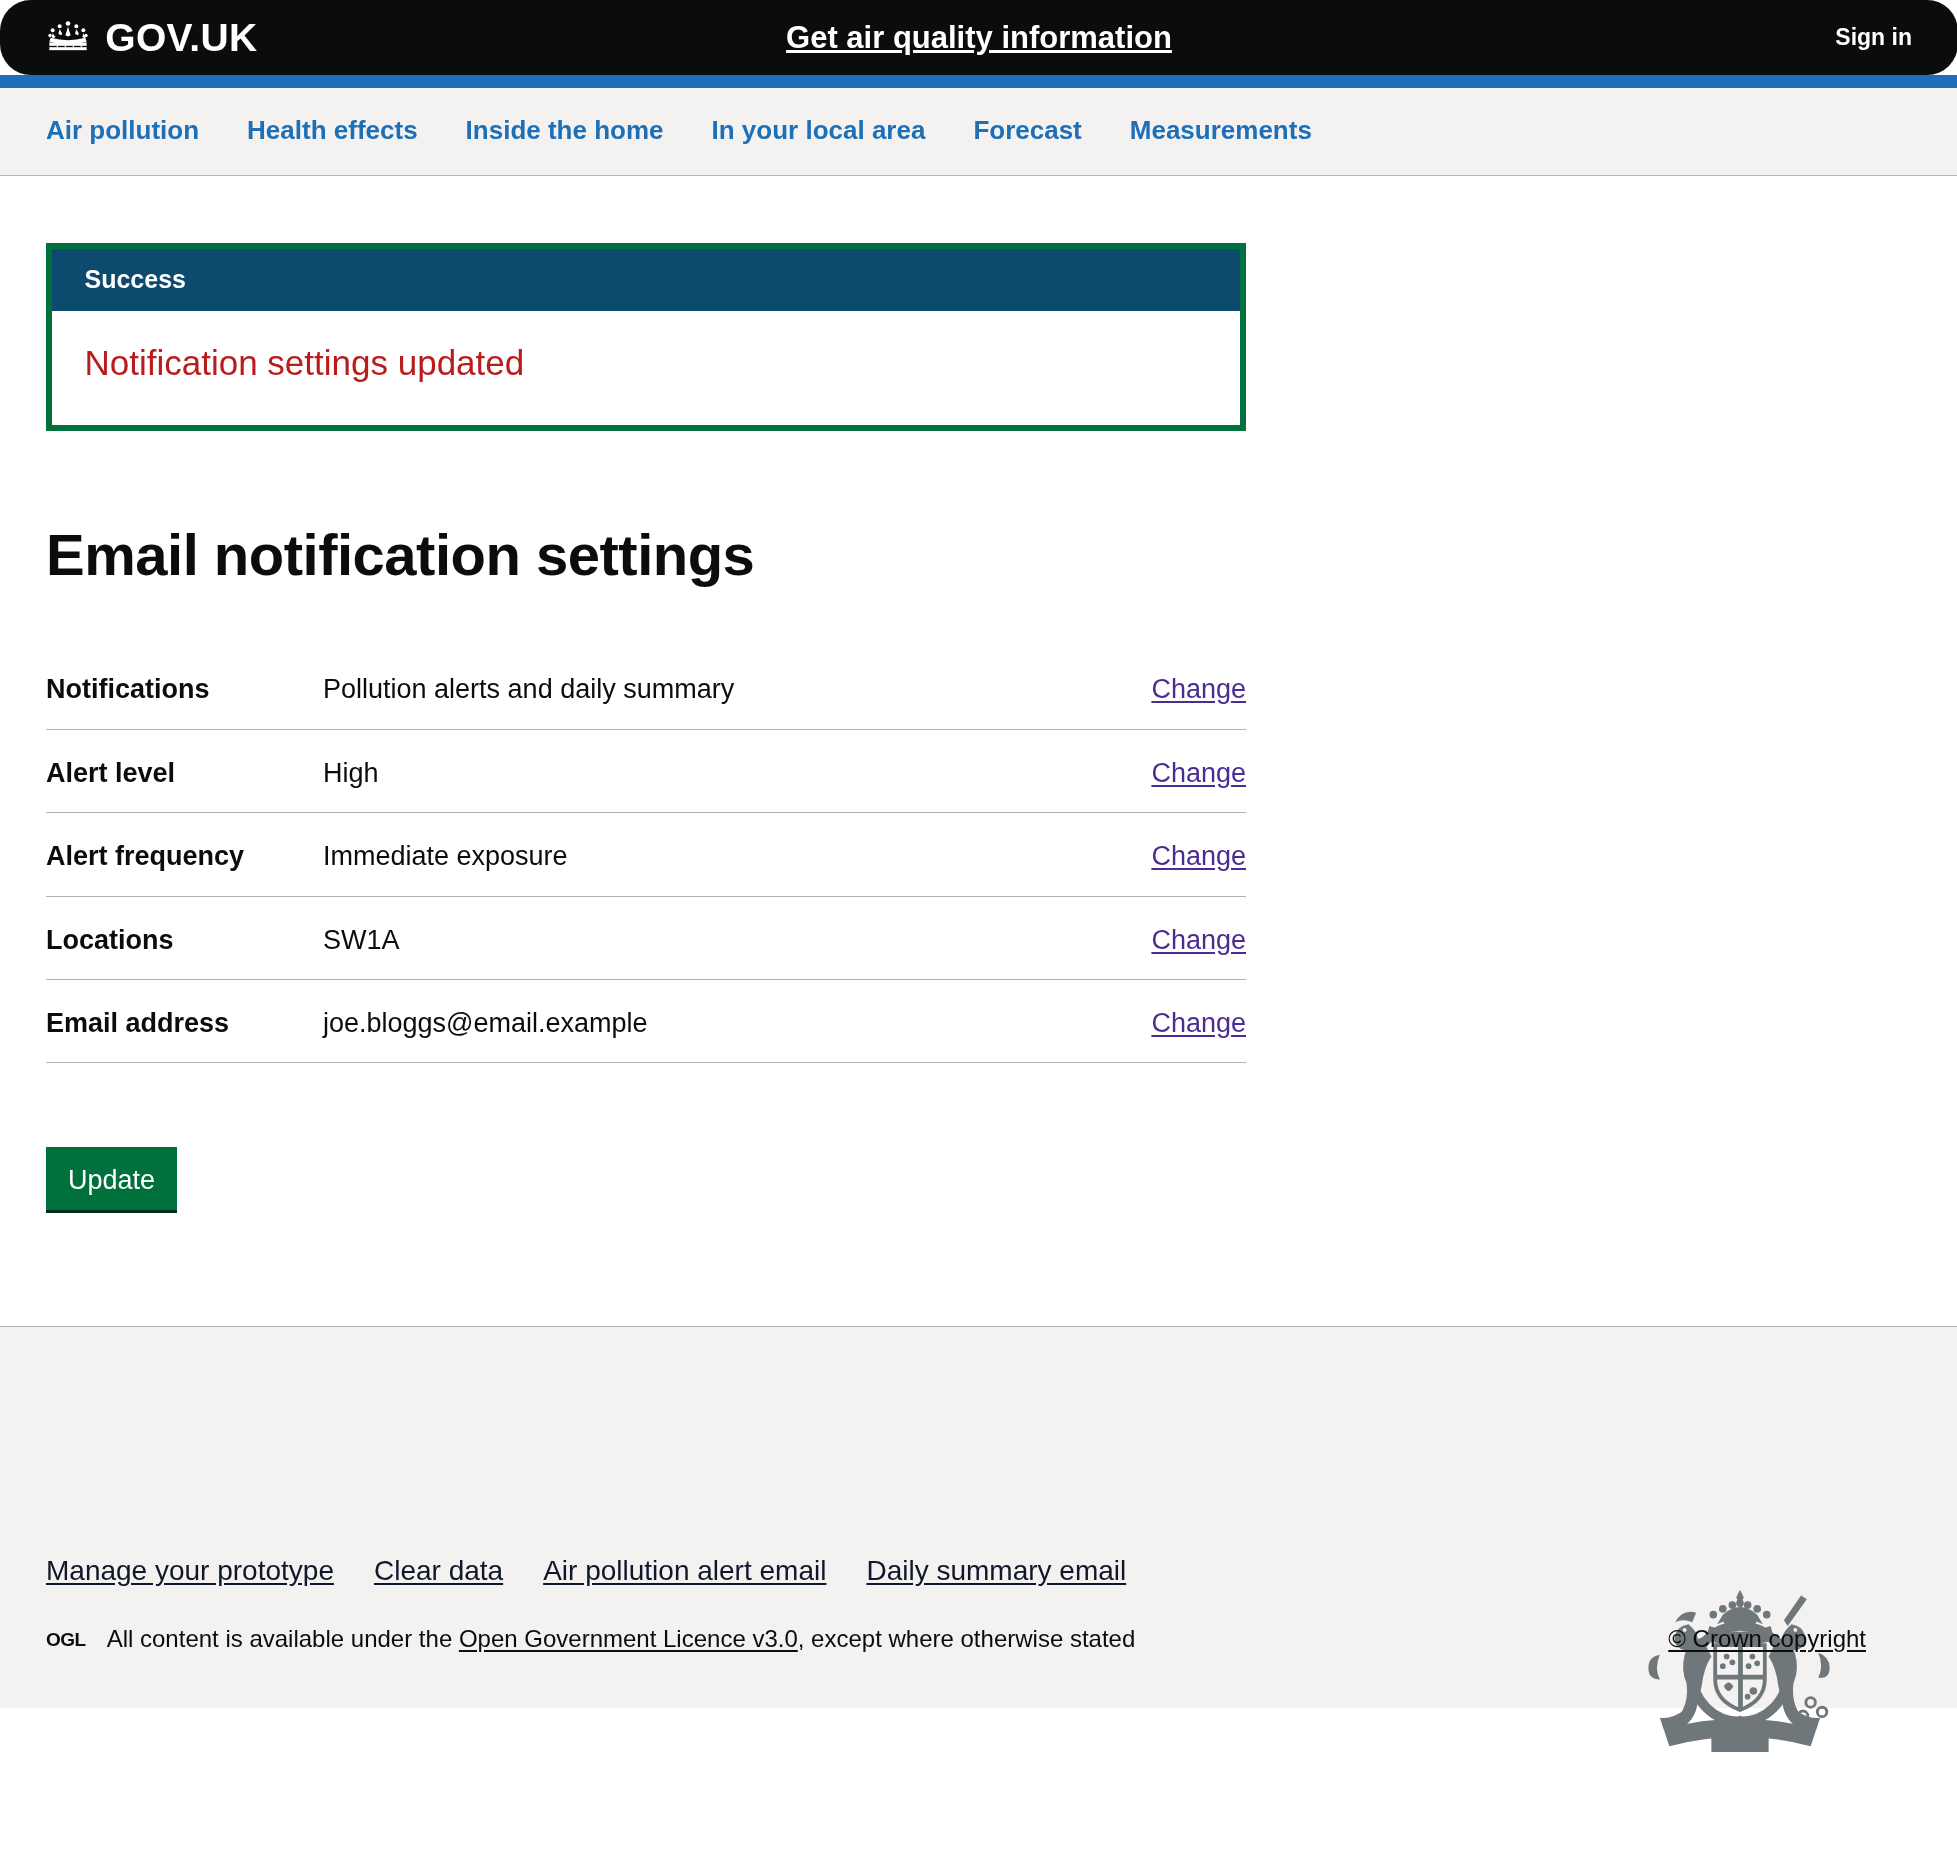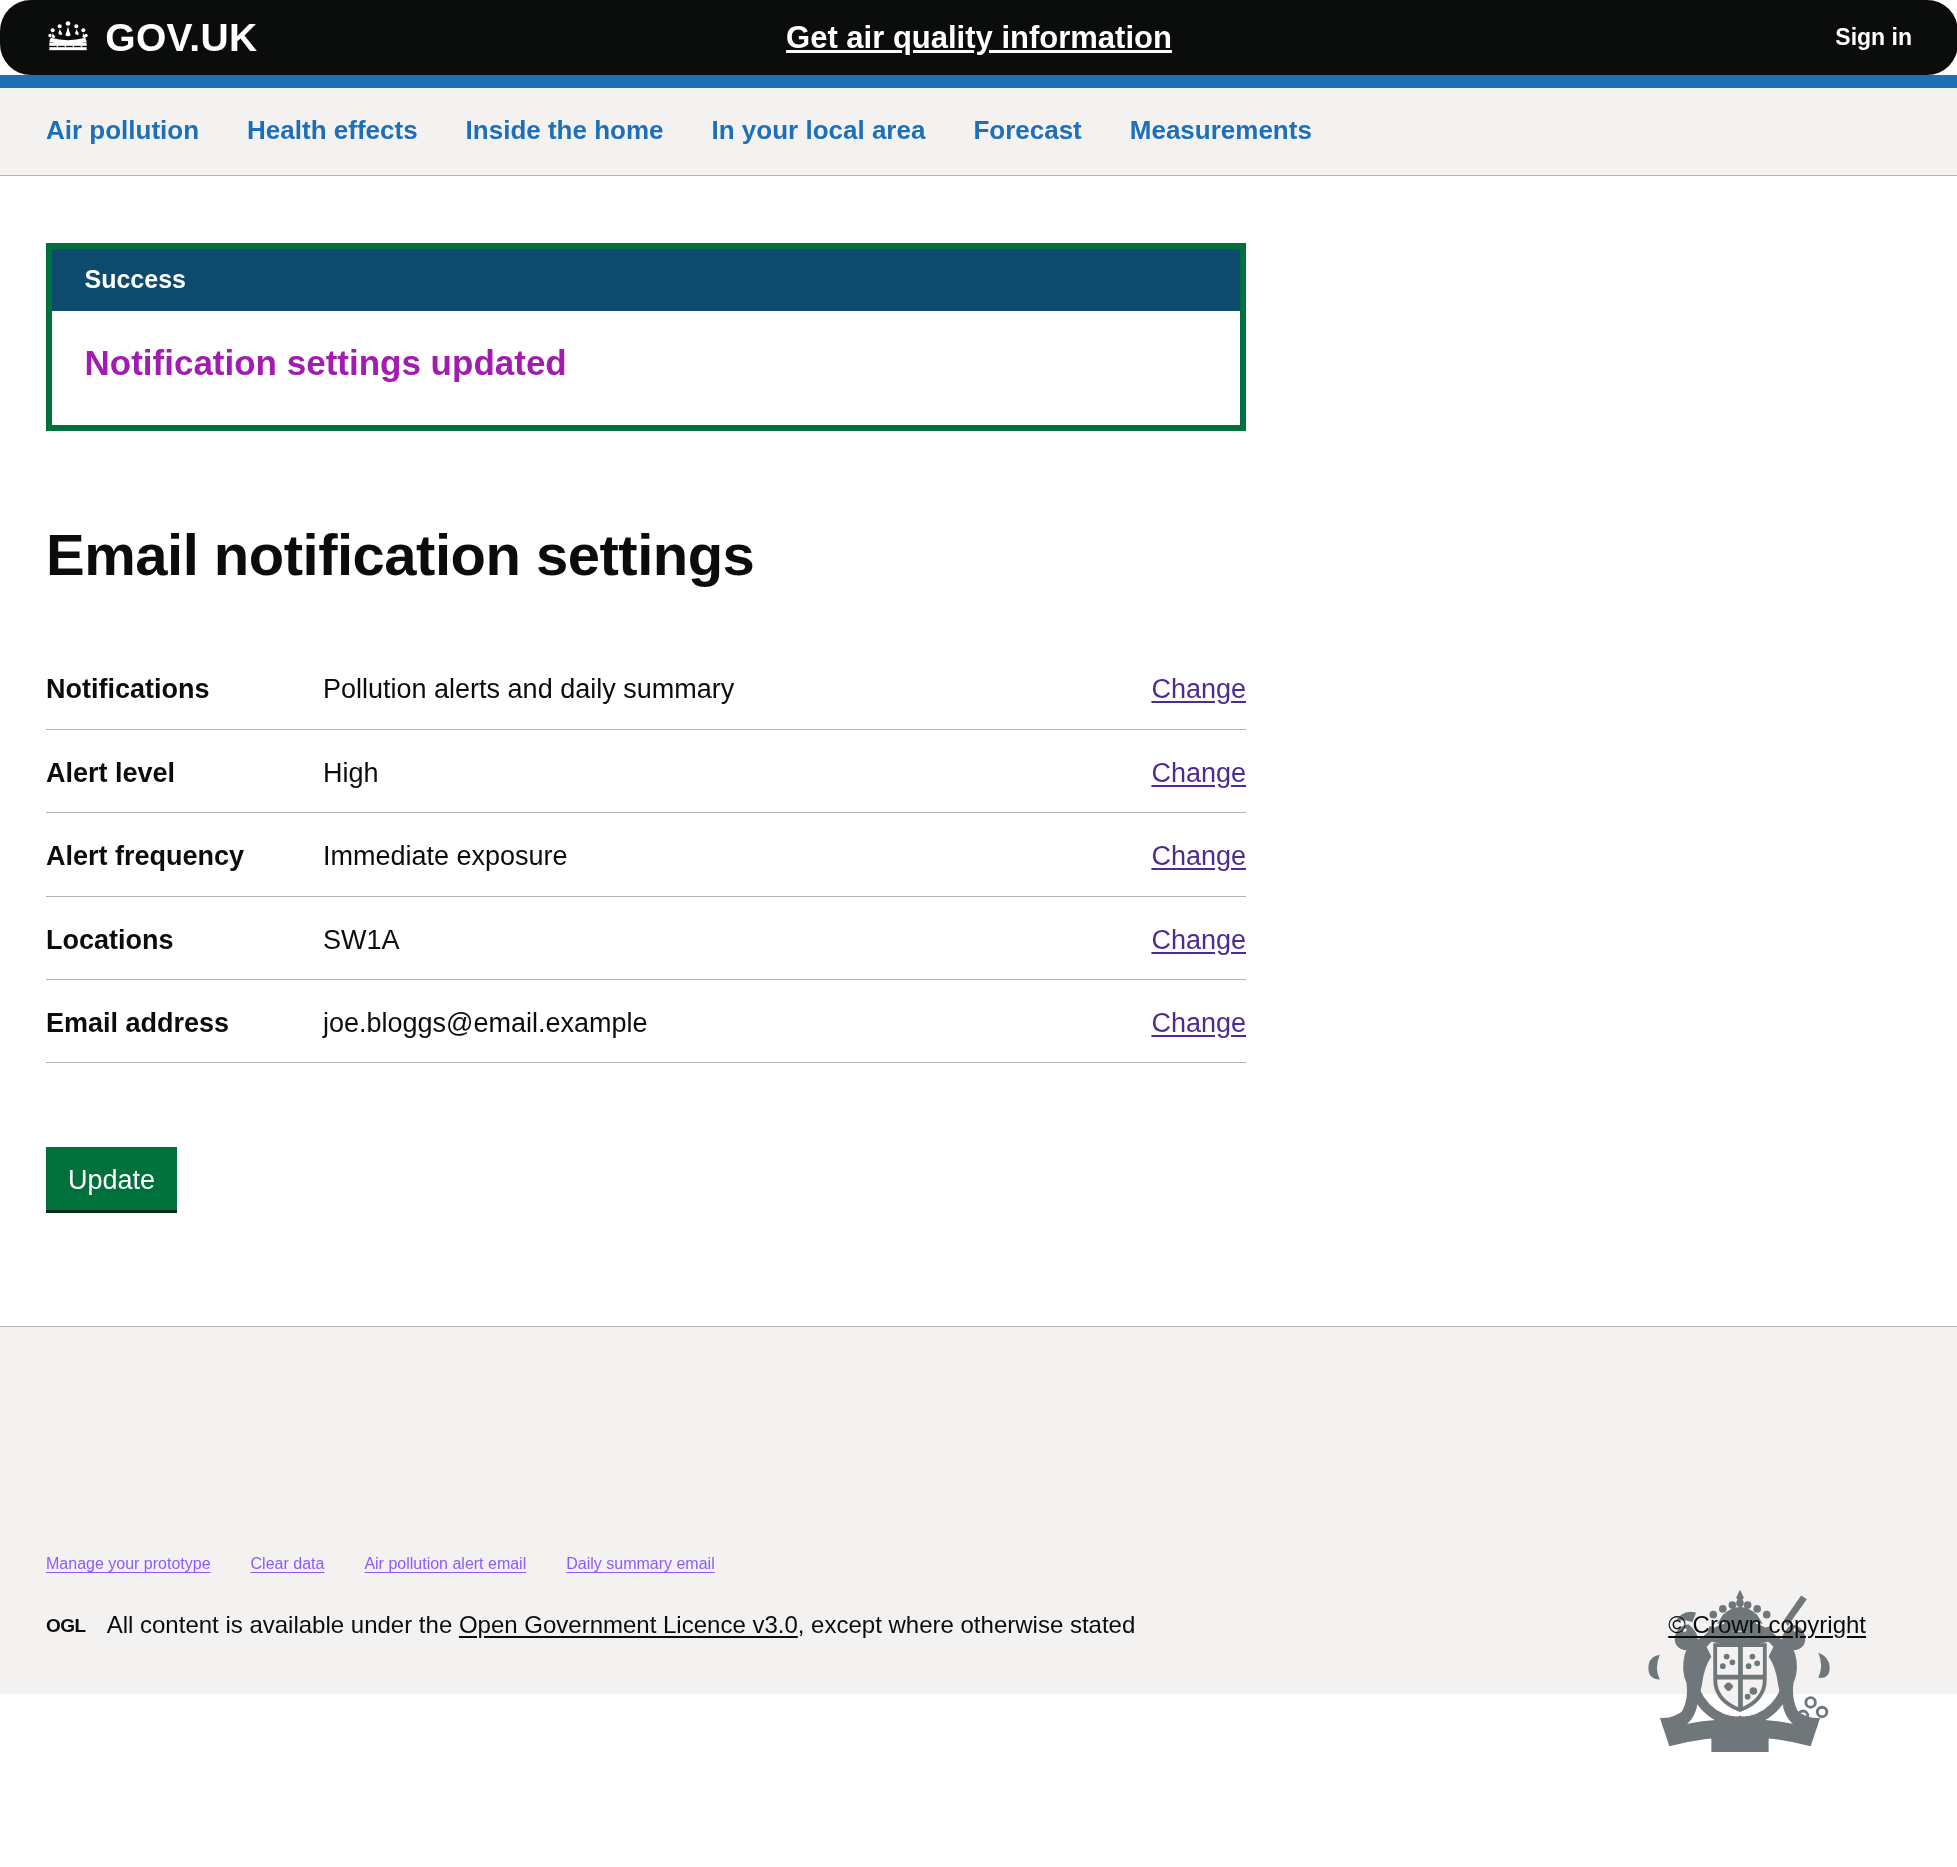--- a/index.html
+++ b/index.html
@@ -93,22 +93,22 @@
     font-size: 25px;
     font-weight: 700;
     padding: 15.3px 32.5px 17px 32.5px;
   }
   .success-body {
     background: #ffffff;
     padding: 32.5px 32.5px 42px 32.5px;
   }
   .success-message {
     font-size: 35px;
-    font-weight: 700;
-    color: #a21caf;
+    font-weight: 400;
+    color: #b91c1c;
     line-height: 1.15;
   }
 
   .page-title {
     font-size: 58px;
     font-weight: 700;
     margin: 92px 0 0 0;
     line-height: 1.1;
     letter-spacing: -0.5px;
   }
@@ -182,22 +182,22 @@
   }
   .footer-links {
     list-style: none;
     margin: 180px 0 0 0;
     padding: 0;
     display: flex;
     gap: 40px;
     flex-wrap: wrap;
   }
   .footer-links a {
-    color: #8b5cf6;
-    font-size: 16px;
+    color: #0f172a;
+    font-size: 28px;
     text-decoration: underline;
     text-underline-offset: 2.9px;
     white-space: nowrap;
   }
   .licence-row {
     display: flex;
     align-items: center;
     gap: 21px;
     margin-top: 38px;
   }

